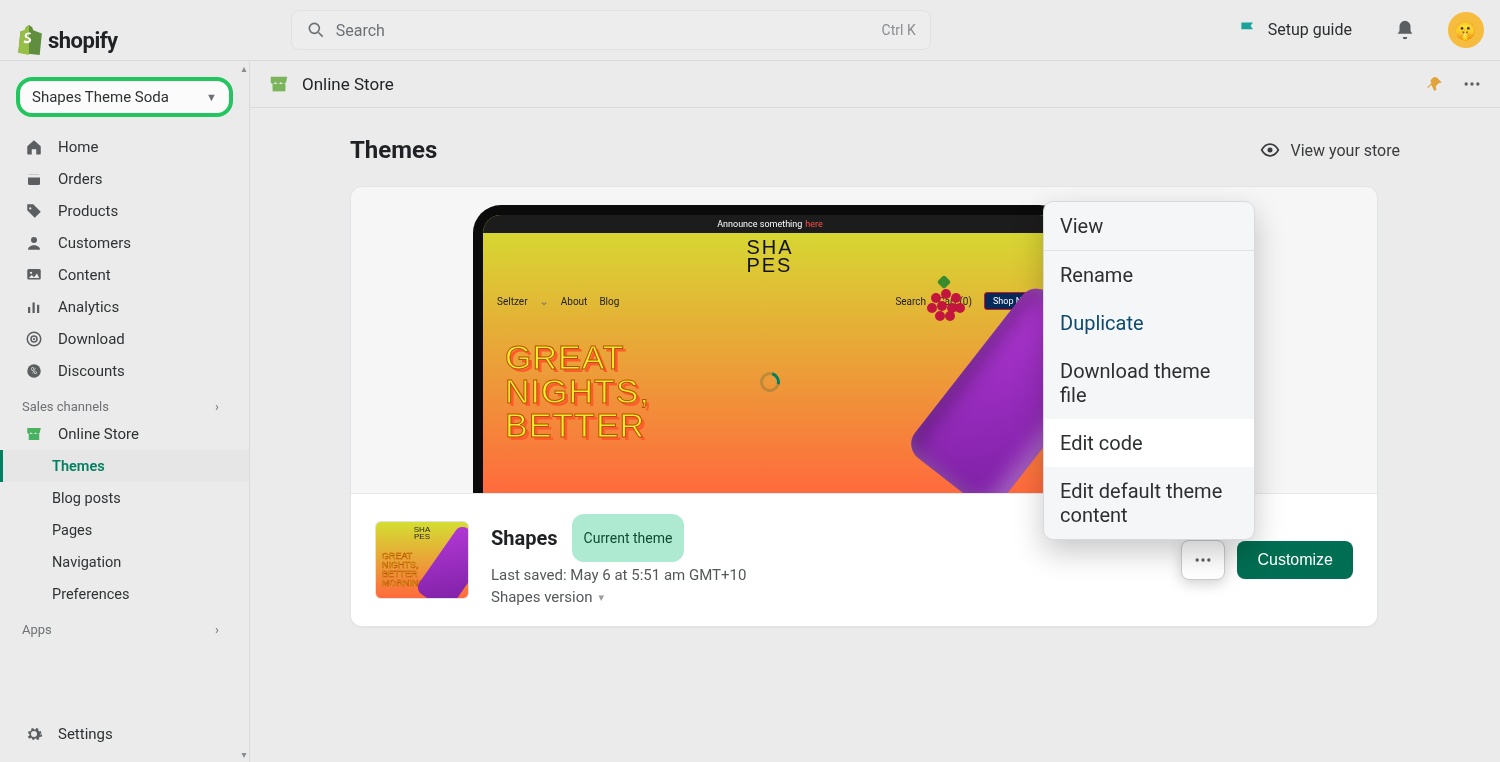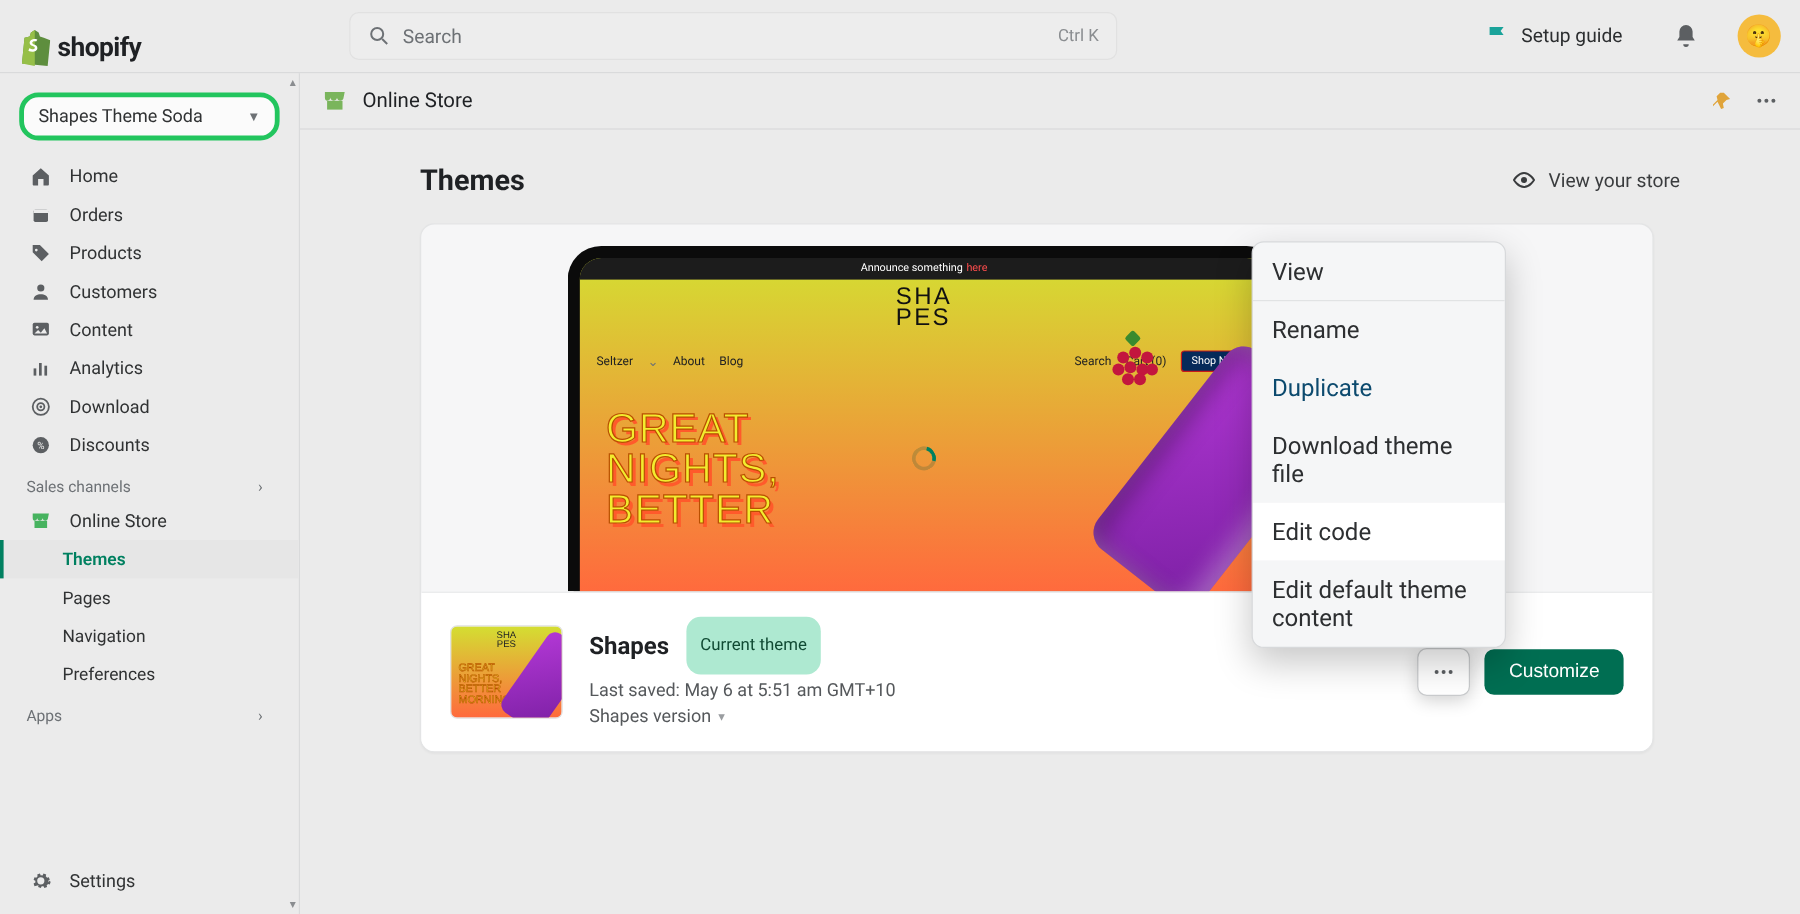--- a/index.html
+++ b/index.html
@@ -248,20 +248,23 @@
               <path fill="#47b35f" d="M3 4h18l-1 5c0 2-2 3-3 3s-3-1-3-3c0 2-2 3-3 3s-3-1-3-3c0 2-2 3-3 3S3 11 3 9z"></path>
               <rect x="5" y="12" width="14" height="8" fill="#47b35f"></rect>
             </svg>
           </span>
           <span>Online Store</span>
         </div>
 
       <div class="subnav">
         <div class="navitem active">
             <span>Themes</span>
+          </div>
+        <div class="navitem">
+            <span>Blog posts</span>
           </div>
         <div class="navitem">
             <span>Pages</span>
           </div>
         <div class="navitem">
             <span>Navigation</span>
           </div>
         <div class="navitem">
             <span>Preferences</span>
           </div>

